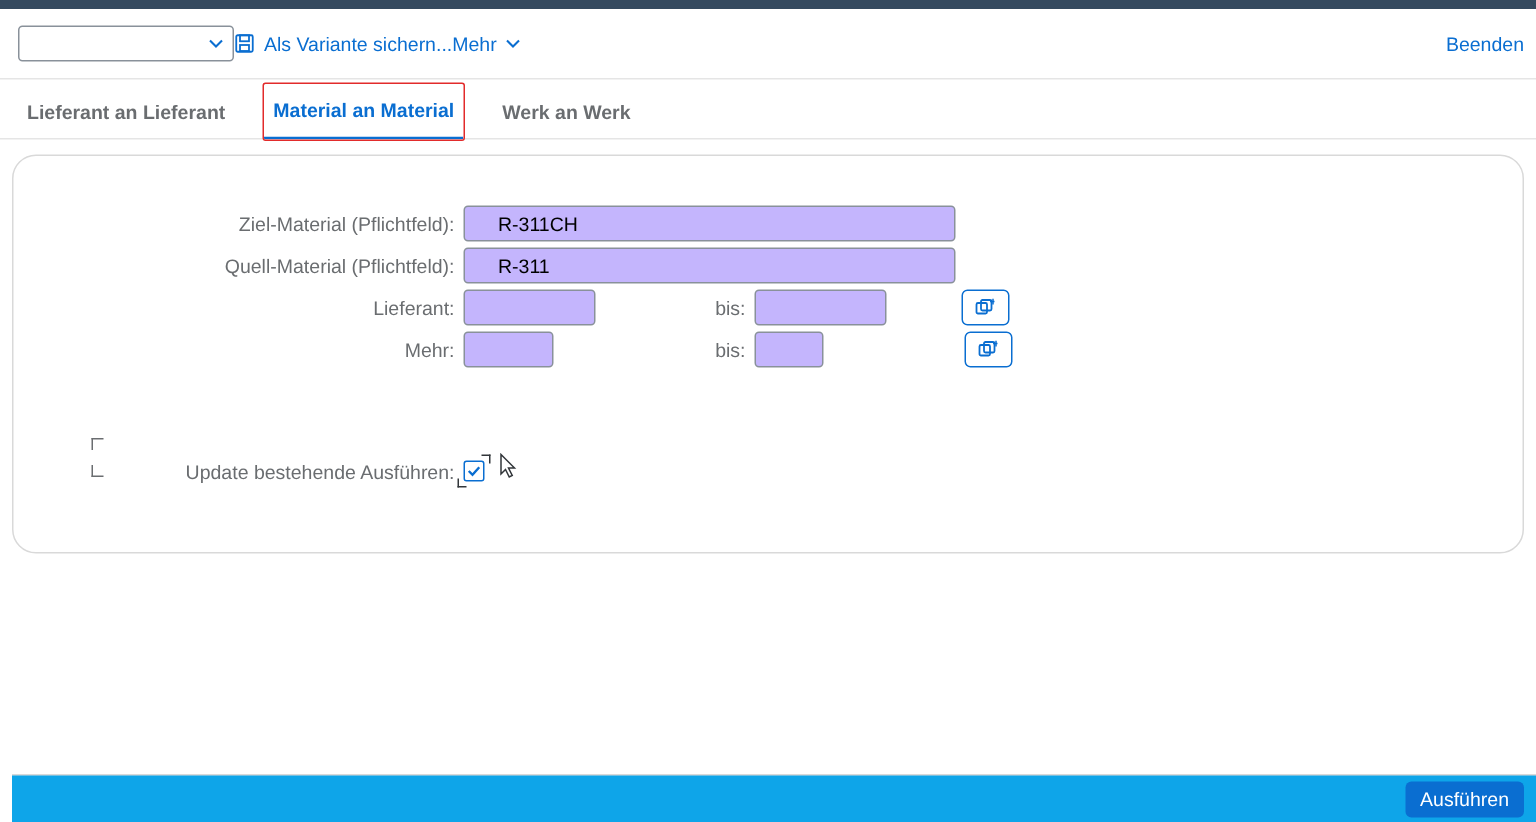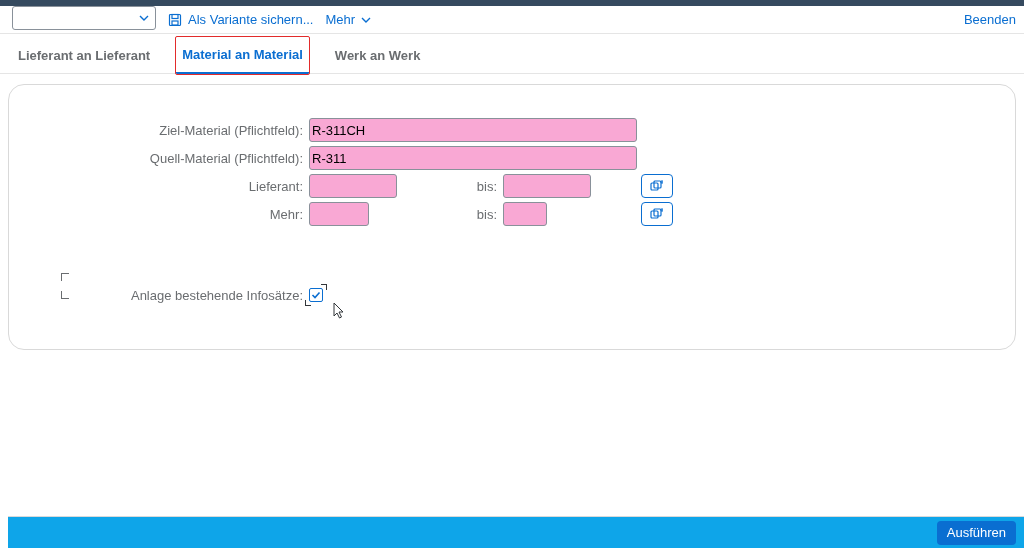--- a/index.html
+++ b/index.html
@@ -12,25 +12,25 @@
     width: 1024px; height: 548px;
     overflow: hidden;
     position: relative;
   }
   .shell-header {
     height: 6px;
     background: #354a5f;
     width: 100%;
   }
   .toolbar {
-    height: 28px;
+    height: 47px;
     border-bottom: 1px solid #e5e5e5;
     display: flex;
+    align-items: center;
     padding: 0 8px 0 12px;
-    gap: 12px;
   }
   .variant-select {
     width: 144px;
     height: 24px;
     border: 1px solid #89919a;
     border-radius: 3px;
     background: #fff;
     display: flex;
     align-items: center;
     justify-content: flex-end;
@@ -104,22 +104,22 @@
     color: #6a6d70;
     font-size: 13px;
     white-space: nowrap;
   }
   .input {
     height: 24px;
     border: 1px solid #89919a;
     border-radius: 3px;
     font-family: inherit;
     font-size: 13px;
-    padding: 0 2px;
-    background: #f9a8d4;
+    padding: 0 22px;
+    background: #c4b5fd;
   }
   .input.wide { width: 328px; }
   .input.small { width: 88px; }
   .input.small2 { width: 60px; }
   .input.short { width: 44px; }
   .bis-label {
     width: 194px;
     text-align: right;
     padding-right: 6px;
     color: #6a6d70;
@@ -307,21 +307,21 @@
         </div>
       </div>
     </div>
 
     <div class="check-section">
       <div class="corner-marks">
         <span class="tl"></span>
           <span class="bl"></span>
       </div>
       <div class="check-row">
-        <div class="check-label">Anlage bestehende Infosätze:</div>
+        <div class="check-label">Update bestehende Ausführen:</div>
         <div class="checkbox" style="position:relative;">
           <svg width="10" height="10" viewBox="0 0 10 10">
               <path d="M1.5 5 L4 7.5 L8.5 2.5" fill="none" stroke="#0a6ed1" stroke-width="1.6"></path>
             </svg>
           <div class="focus-marks" style="left:0;top:0;right:0;bottom:0;">
             <span class="tr"></span>
               <span class="bl"></span>
           </div>
         </div>
       </div>

